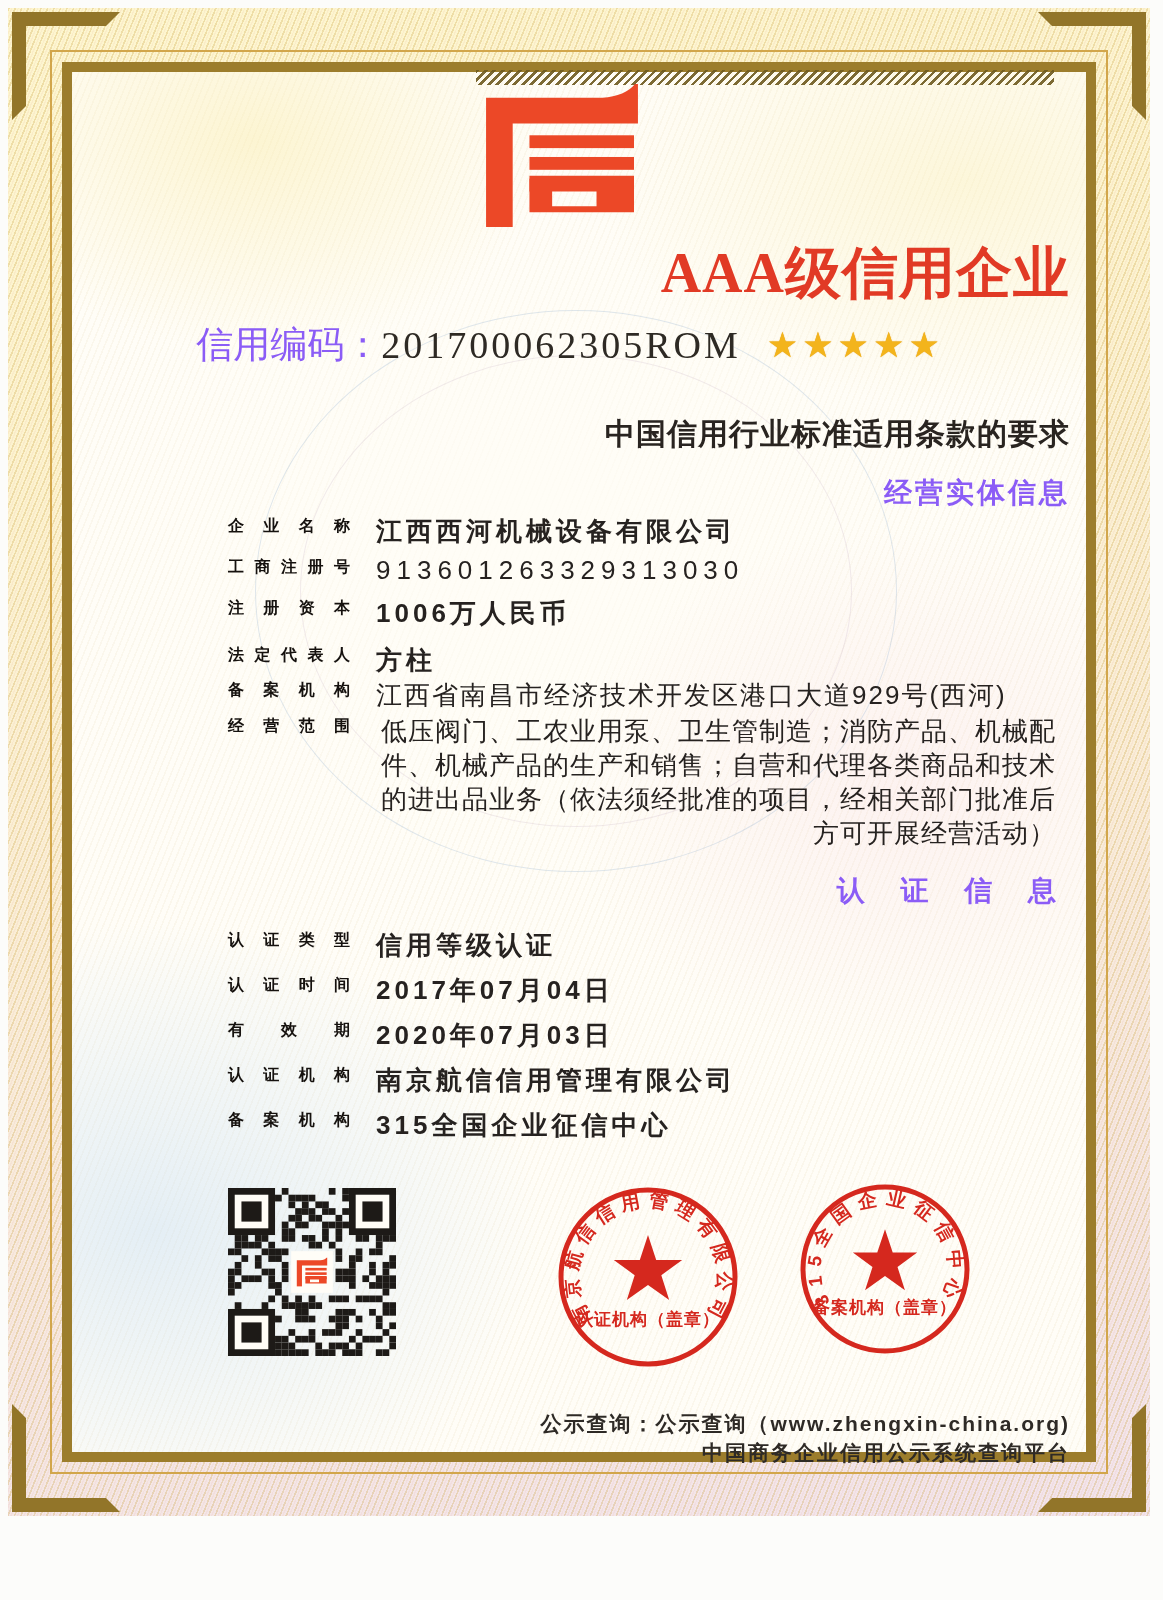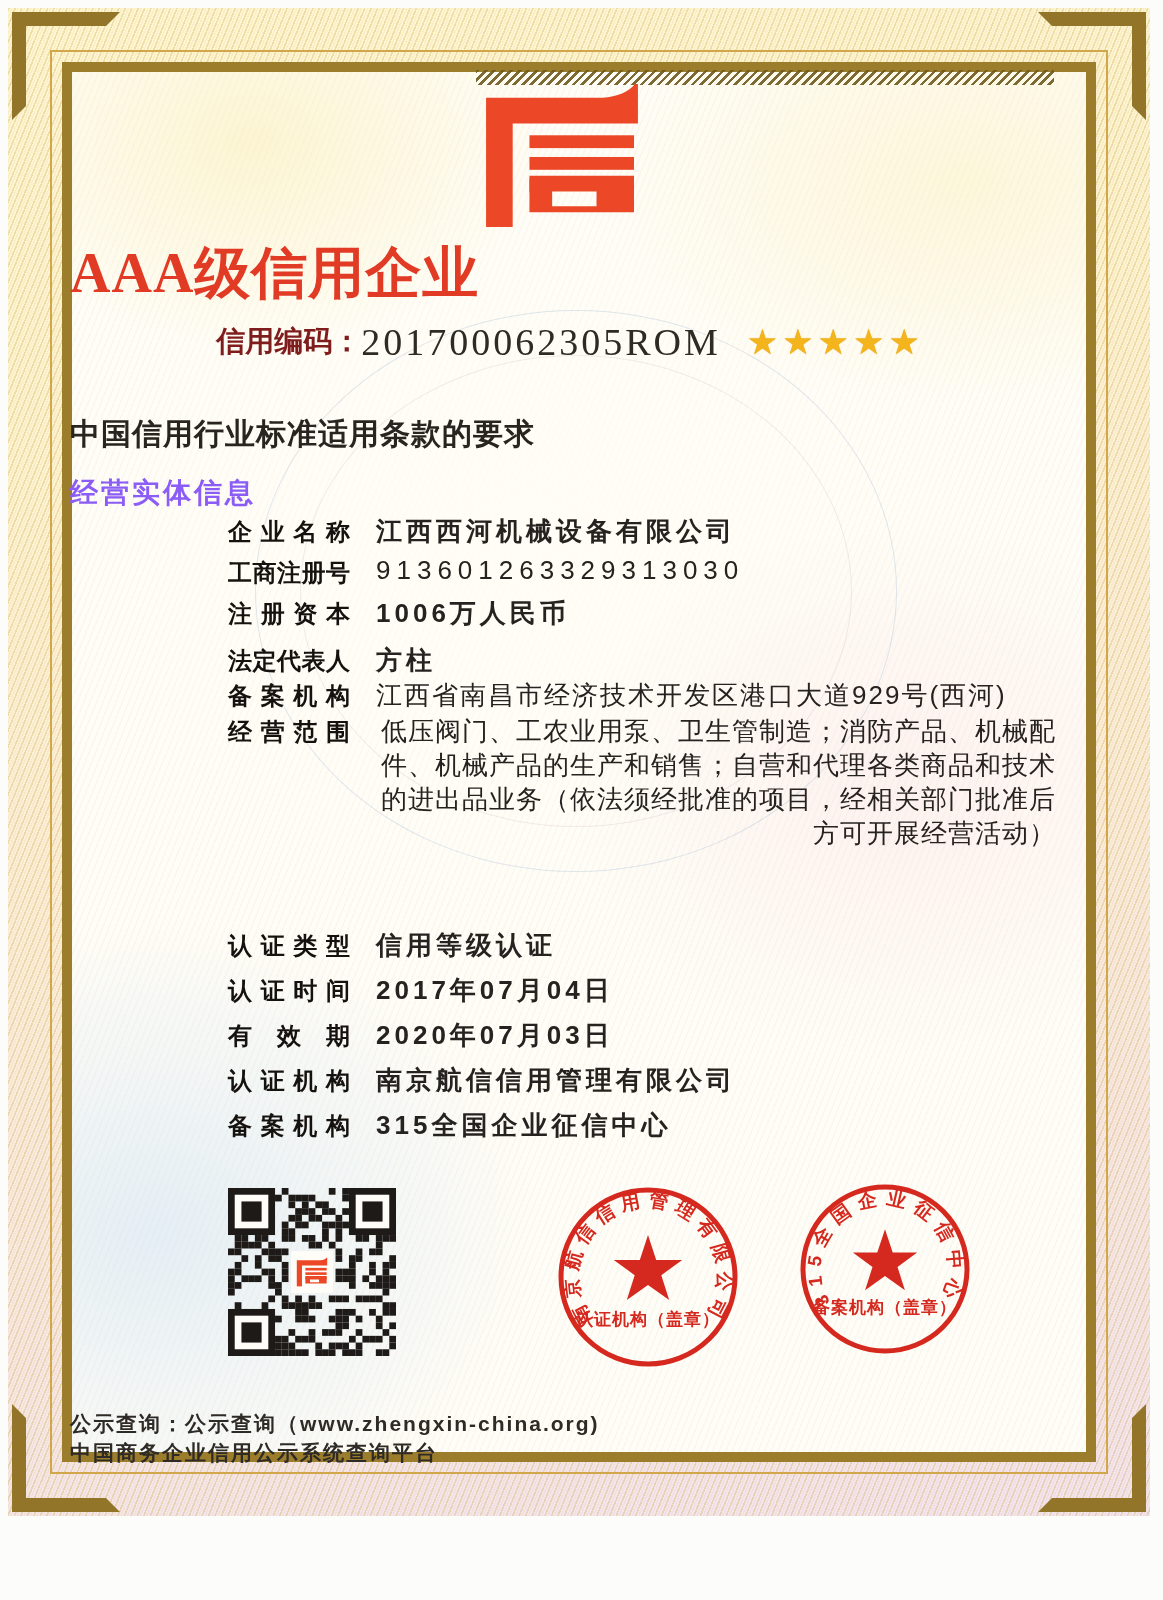--- a/index.html
+++ b/index.html
@@ -27,38 +27,38 @@
   .ring1{left:255px;top:310px;width:640px;height:560px;border:1px solid rgba(150,180,210,.30);}
   .ring2{left:300px;top:355px;width:550px;height:470px;border:1px solid rgba(190,170,190,.22);}
   .br{position:absolute;width:108px;height:108px;background:#927529;
       clip-path:polygon(0 0,108px 0,94px 14px,14px 14px,14px 94px,0 108px);}
   .br-tl{left:4px;top:4px;}
   .br-tr{right:4px;top:4px;transform:scaleX(-1);}
   .br-bl{left:4px;bottom:4px;transform:scaleY(-1);}
   .br-br{right:4px;bottom:4px;transform:scale(-1,-1);}
 
   
-  .cw{position:absolute;left:70px;width:1000px;text-align:left;}
+  .cw{position:absolute;left:70px;width:1000px;text-align:right;}
   .logo{position:absolute;left:486px;top:84px;}
   .title{top:236px;font-family:"Liberation Serif",serif;font-weight:bold;font-size:56px;
          letter-spacing:1px;color:#e13a25;}
   .code-row{top:320px;display:flex;justify-content:center;align-items:center;}
-  .code-label{font-family:"Liberation Serif",serif;font-weight:bold;font-size:29px;color:#7f1d1d;}
+  .code-label{font-family:"Liberation Serif",serif;font-weight:normal;font-size:37px;color:#8b5cf6;}
   .code-value{font-family:"Liberation Serif",serif;font-size:38px;color:#2e2a24;letter-spacing:3px;}
   .stars{margin-left:26px;letter-spacing:4px;white-space:nowrap;}
   .star{font-size:35px;color:#f3b41c;text-shadow:0 0 1px #e09a12;}
   .stmt{font-family:"Liberation Serif",serif;font-weight:bold;font-size:30px;color:#292420;letter-spacing:1px;}
   .stmt1{top:376px;}
   .stmt2{top:414px;}
   .sec{font-weight:bold;font-size:28px;color:#8b5cf6;}
   .sec1{top:474px;letter-spacing:3px;}
   .sec2{top:872px;letter-spacing:14px;}
 
   .row{position:absolute;left:228px;display:flex;align-items:flex-start;color:#262220;font-size:26px;}
-  .lbl{flex:none;width:122px;font-weight:bold;font-size:24px;color:#15110e;
+  .lbl{flex:none;width:122px;font-weight:bold;font-size:16px;color:#15110e;
        text-align:justify;text-align-last:justify;padding-top:2px;}
   .val{margin-left:26px;letter-spacing:2px;white-space:nowrap;}
   .val.sp{letter-spacing:4px;font-weight:bold;}
   .val.num{letter-spacing:6px;}
   .val.wrap{white-space:normal;width:680px;font-size:26px;line-height:34px;letter-spacing:1px;text-align:right;}
 
   .qr{position:absolute;left:228px;top:1188px;}
   .seal{position:absolute;}
   .seal1{left:556px;top:1185px;}
   .seal2{left:798px;top:1182px;}
@@ -133,20 +133,21 @@
   </div>
   <div class="row" style="top:678px">
     <span class="lbl">备案机构</span>
     <span class="val">江西省南昌市经济技术开发区港口大道929号(西河)</span>
   </div>
   <div class="row" style="top:714px">
     <span class="lbl">经营范围</span>
     <span class="val wrap">低压阀门、工农业用泵、卫生管制造；消防产品、机械配件、机械产品的生产和销售；自营和代理各类商品和技术的进出品业务（依法须经批准的项目，经相关部门批准后方可开展经营活动）</span>
   </div>
 
+  <div class="cw sec sec2">认 证 信 息</div>
 
   <div class="row" style="top:928px">
     <span class="lbl">认证类型</span>
     <span class="val sp">信用等级认证</span>
   </div>
   <div class="row" style="top:973px">
     <span class="lbl">认证时间</span>
     <span class="val sp">2017年07月04日</span>
   </div>
   <div class="row" style="top:1018px">

